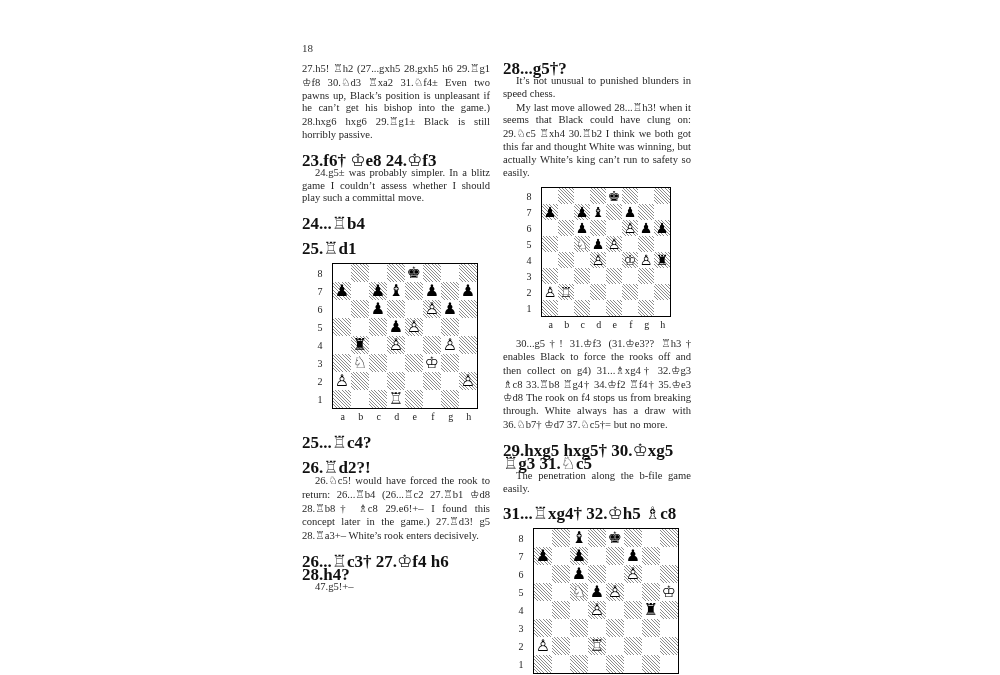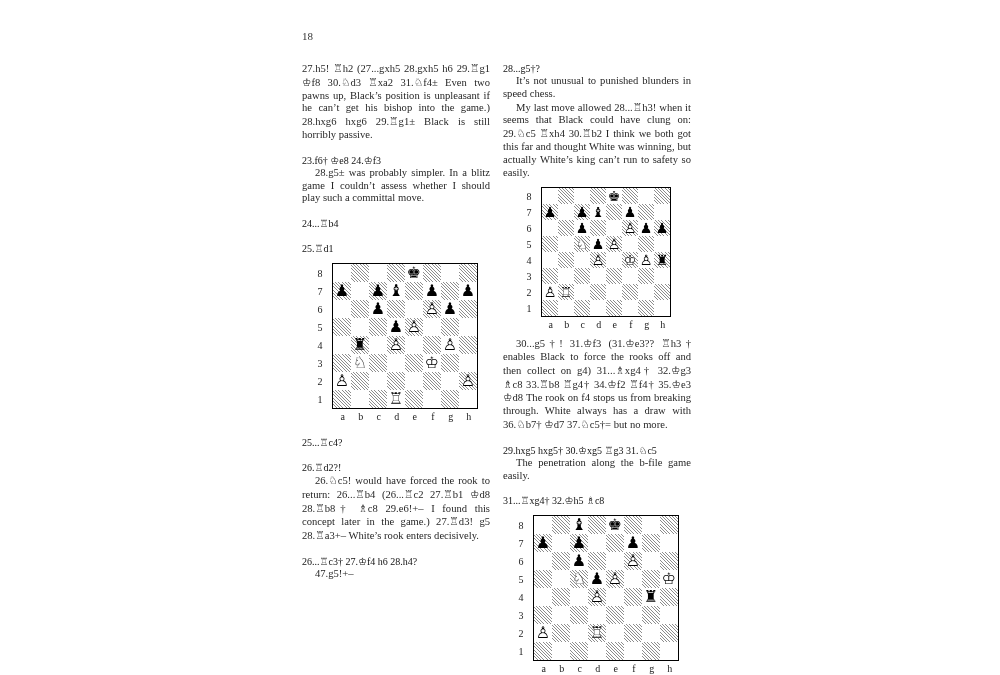--- a/index.html
+++ b/index.html
@@ -3,27 +3,27 @@
 <meta charset="utf-8">
 <style>
   html,body{margin:0;padding:0;}
   body{
     width:1000px;height:675px;background:#ffffff;overflow:hidden;
     font-family:"Liberation Serif","DejaVu Serif",serif;color:#262626;
     position:relative;
   }
   .page{position:absolute;left:280px;top:30px;width:432px;}
   .pghead{position:relative;height:15px;font-size:11px;color:#333;}
-  .pgnum{position:absolute;left:22px;top:0;}
+  .pgnum{position:absolute;left:22px;top:12px;}
   .pgtitle{text-align:center;}
   .cols{display:flex;gap:13px;margin-top:17px;padding-left:22px;}
   .col{width:188px;font-size:10.6px;line-height:12.8px;}
   .col p{margin:0;text-align:justify;text-indent:13px;}
   .col p.flush{text-indent:0;}
-  .col h3{margin:12px 0 0;font-size:10px;line-height:13px;font-weight:normal;color:#111;}
+  .col h3{margin:12px 0 0;font-size:17px;line-height:13px;font-weight:bold;color:#111;}
   .col > :first-child{margin-top:0;}
   .figurine{font-family:"DejaVu Sans",sans-serif;}
   
   .diagram{margin:8px 0 5px;display:flex;flex-direction:column;align-items:center;}
   .dwrap{display:flex;align-items:flex-start;}
   .rlabs{display:flex;flex-direction:column;margin-right:6px;padding-top:2px;}
   .rlab{display:flex;align-items:center;justify-content:center;width:12px;font-size:10px;color:#222;}
   .grid{display:grid;border:1.6px solid #000;background:#fff;}
   .sq{position:relative;}
   .sq.dark{
@@ -44,21 +44,21 @@
 
   <div class="pghead">
     <span class="pgnum">18</span>
   </div>
 
   <div class="cols">
 
     <div class="col">
       <p class="flush">27.h5! <span class="figurine">♖</span>h2 (27...gxh5 28.gxh5 h6 29.<span class="figurine">♖</span>g1 <span class="figurine">♔</span>f8 30.<span class="figurine">♘</span>d3 <span class="figurine">♖</span>xa2 31.<span class="figurine">♘</span>f4± Even two pawns up, Black’s position is unpleasant if he can’t get his bishop into the game.) 28.hxg6 hxg6 29.<span class="figurine">♖</span>g1± Black is still horribly passive.</p>
       <h3>23.f6† <span class="figurine">♔</span>e8 24.<span class="figurine">♔</span>f3</h3>
-      <p>28.g5± was probably simpler. In a blitz game I couldn’t assess whether I should play such a committal move.</p>
+      <p>24.g5± was probably simpler. In a blitz game I couldn’t assess whether I should play such a committal move.</p>
       <h3>24...<span class="figurine">♖</span>b4</h3>
       <h3>25.<span class="figurine">♖</span>d1</h3>
       <div class="diagram">
           <div class="dwrap">
             <div class="rlabs">
               <span class="rlab" style="height: 18px;">8</span>
               <span class="rlab" style="height: 18px;">7</span>
               <span class="rlab" style="height: 18px;">6</span>
               <span class="rlab" style="height: 18px;">5</span>
               <span class="rlab" style="height: 18px;">4</span>

